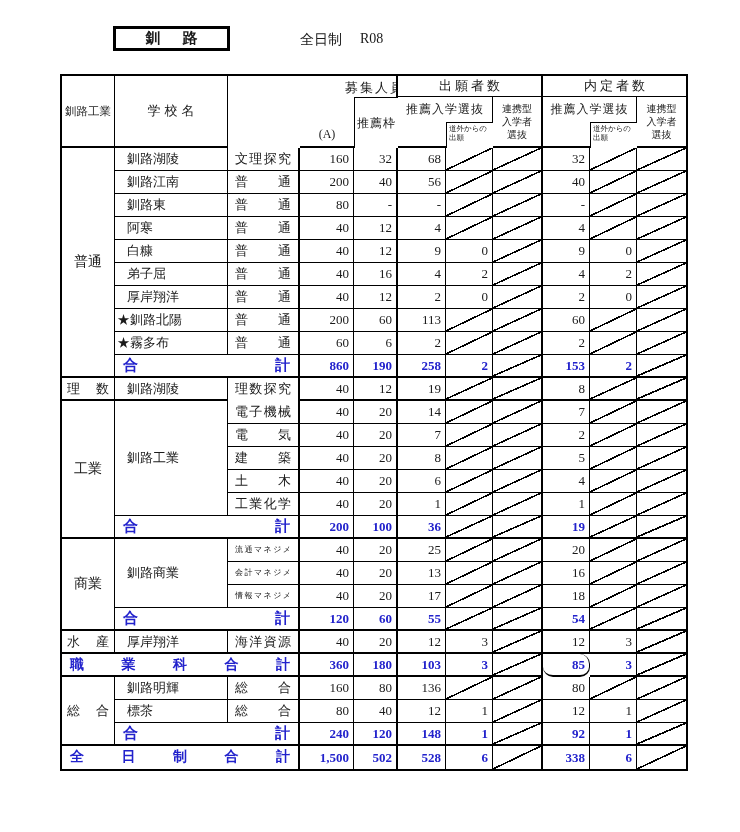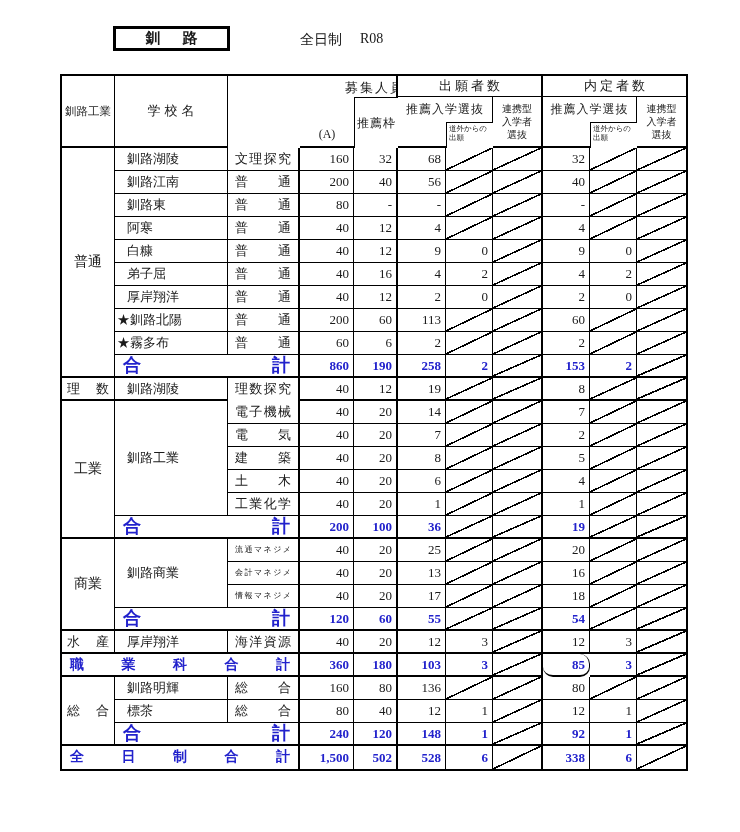--- a/index.html
+++ b/index.html
@@ -32,21 +32,21 @@
   .slash{
     background-image:linear-gradient(to bottom right,
       transparent calc(50% - 0.8px),#000 calc(50% - 0.8px) calc(50% + 0.8px),transparent calc(50% + 0.8px));
   }
   .spread{display:block;text-align:justify;text-align-last:justify;padding:0 7px;}
   .school{padding-left:12px;}
   .school.star{padding-left:2px;}
   .dsmall{font-size:8px;}
   .vcat{flex-direction:column;justify-content:space-around;font-size:14px;padding:12px 0;display:flex;align-items:center;text-align:center;}
   .hcat{font-size:13px;padding:0 5px;}
-  .tlabel{font-size:18px;padding:0 8px;}
+  .tlabel{font-size:15px;padding:0 8px;}
   .glabel{font-size:14px;padding:0 8px;}
   .hc{justify-content:center;text-align:center;}
   .glab{justify-content:center;font-size:13px;letter-spacing:3px;text-indent:3px;}
   .rcell{align-items:flex-start;justify-content:center;padding-top:4px;font-size:12px;letter-spacing:1px;}
   .lcell{font-size:10px;line-height:13px;justify-content:center;text-align:center;padding:0 6px;}
   .obox{font-size:7.5px;line-height:1.25;align-items:flex-start;padding:1px 0 0 2px;
         border-left:1px solid #000;border-top:1px solid #000;border-right:none;border-bottom:none;}
   .olq{border-left:1px solid #000;border-top:1px solid #000;border-right:none;border-bottom:none;
        justify-content:center;font-size:12px;letter-spacing:1px;}
 </style>

